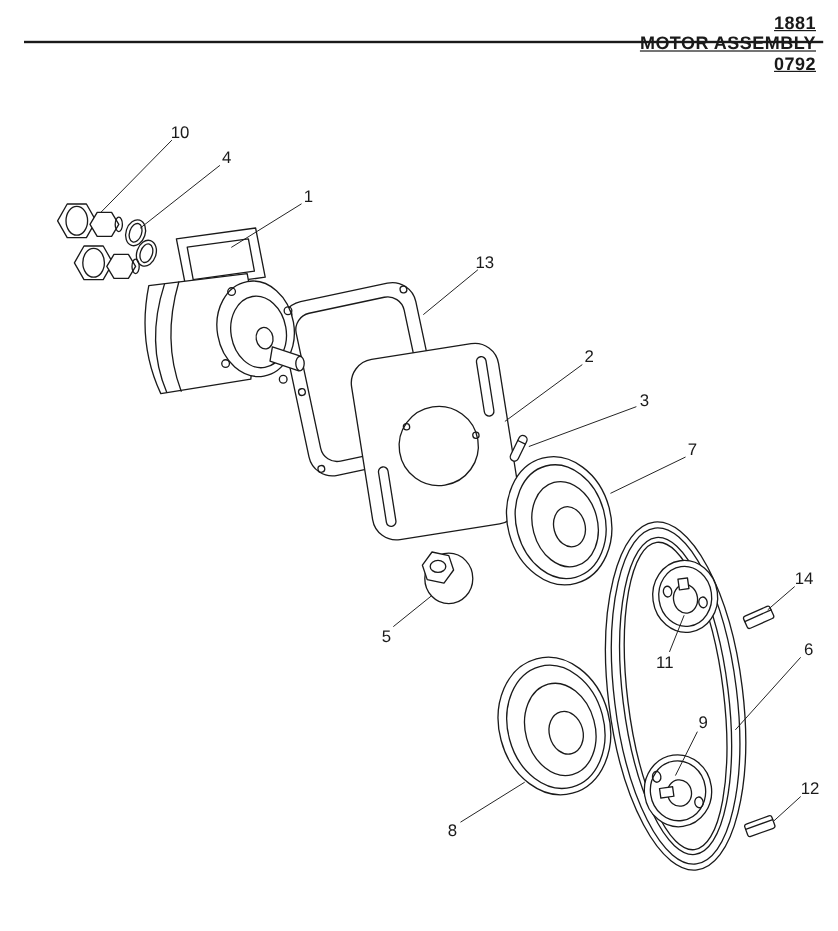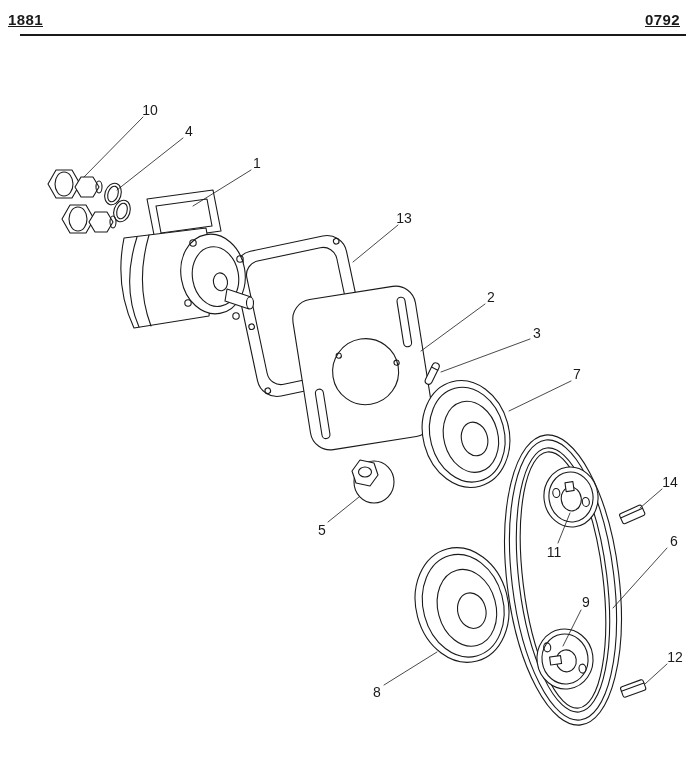--- a/index.html
+++ b/index.html
@@ -4,21 +4,21 @@
 <style>
   html,body{margin:0;padding:0;background:#fff;}
   .page{
     position:relative;width:698px;height:776px;
     background:var(--background,#fff);
     font-family:"Liberation Sans",sans-serif;
     overflow:hidden;
   }
   .header{
     position:absolute;top:11px;left:8px;right:18px;
-    display:flex;justify-content:space-between;align-items:center;
+    display:flex;justify-content:space-between;align-items:flex-end;flex-direction:column;
   }
   .header span{
     font-weight:bold;font-size:15px;color:var(--line,#111);
     text-decoration:underline;letter-spacing:.4px;
   }
   .header-rule{
     position:absolute;top:34px;left:20px;right:12px;
     border-top:2px solid var(--line,#111);
   }
   svg.d{position:absolute;top:0;left:0;}
@@ -34,20 +34,21 @@
     text-anchor:middle;
   }
 </style>
 </head>
 <body>
 
 <div class="page">
 
   <div class="header">
     <span>1881</span>
+    <span class="title">MOTOR ASSEMBLY</span>
     <span>0792</span>
   </div>
   <div class="header-rule"></div>
 
   <svg class="d" width="698" height="776" viewBox="0 0 698 776">
 
     <g transform="rotate(-12 302 316)">
       <rect x="245" y="242" width="114" height="148" rx="20"></rect>
       <rect x="256" y="253" width="92" height="126" rx="14"></rect>
       <circle cx="253" cy="250" r="2.8"></circle>

